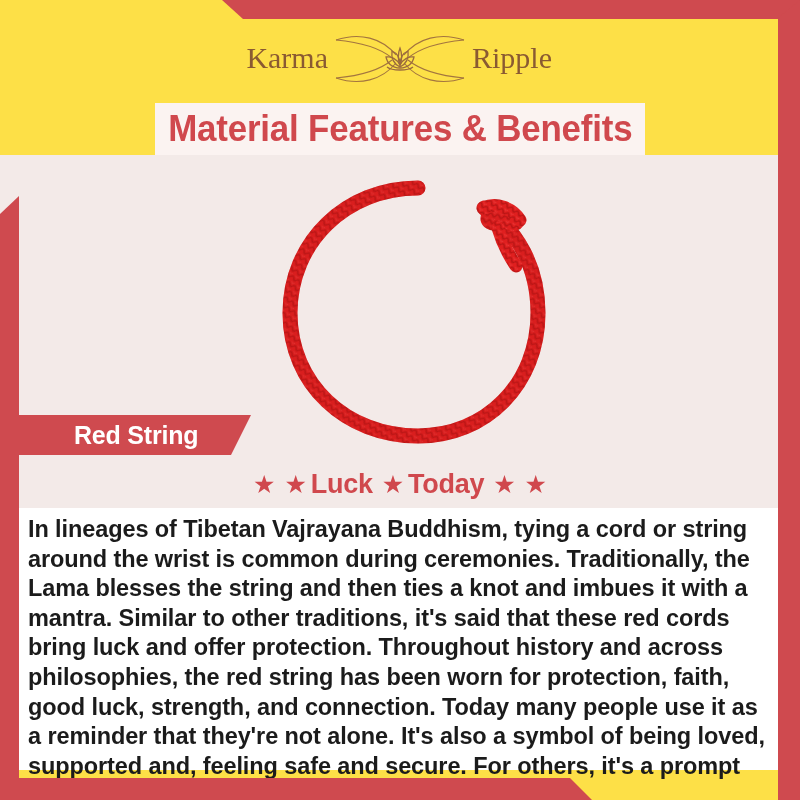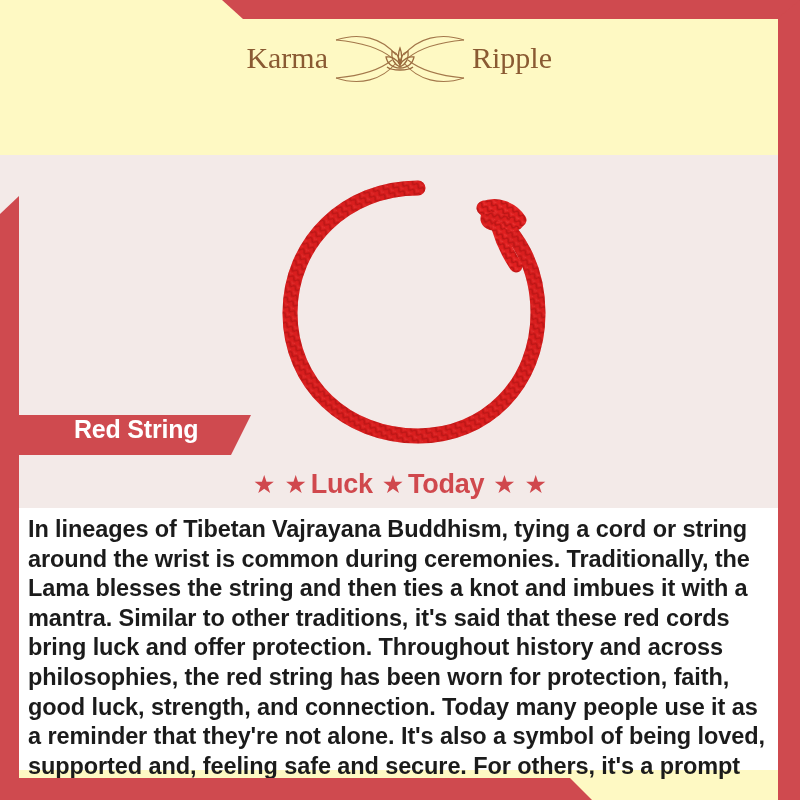--- a/index.html
+++ b/index.html
@@ -10,21 +10,21 @@
     width: 800px;
     height: 800px;
     overflow: hidden;
     font-family: "Liberation Sans", sans-serif;
     background: #faeeec;
   }
   #infographic {
     position: relative;
     width: 800px;
     height: 800px;
-    background: #fef9c3;
+    background: #fde047;
     overflow: hidden;
   }
 
   
   .frame-top {
     position: absolute;
     top: 0; left: 0;
     width: 800px; height: 19px;
     background: #cf4a4f;
     clip-path: polygon(222px 0, 800px 0, 800px 19px, 243px 19px);
@@ -98,20 +98,21 @@
   }
 
   
   .ribbon {
     position: absolute;
     left: 19px; top: 415px;
     width: 232px; height: 40px;
     background: #cf4a4f;
     clip-path: polygon(0 0, 232px 0, 212px 40px, 0 40px);
     display: flex;
+    align-items: center;
   }
   .ribbon-text {
     font-family: "Liberation Sans Narrow", "Liberation Sans", sans-serif;
     font-weight: bold;
     font-size: 25px;
     color: #ffffff;
     margin-left: 55px;
     letter-spacing: -0.2px;
     white-space: nowrap;
   }
@@ -191,20 +192,23 @@
         <path d="M160 39 C154 36, 151 30, 152 23 C157 25, 160 30, 160 37"></path>
         <path d="M160 39 C166 36, 169 30, 168 23 C163 25, 160 30, 160 37"></path>
         <path d="M160 38 C158 32, 158 25, 160 20 C162 25, 162 32, 160 38"></path>
         <path d="M147 39 C152 43, 168 43, 173 39"></path>
       </g>
       <text x="88" y="40" text-anchor="end" font-family="'Liberation Serif', serif" font-size="30" fill="#8a5a32">Karma</text>
       <text x="232" y="40" text-anchor="start" font-family="'Liberation Serif', serif" font-size="30" fill="#8a5a32">Ripple</text>
     </svg>
   </div>
 
+  <div class="title-band">
+    <div class="title-text">Material Features &amp; Benefits</div>
+  </div>
 
   <div class="bracelet-wrap">
     <svg width="300" height="280" viewBox="0 0 300 280">
       <defs>
         <pattern id="braid" width="7" height="7" patternUnits="userSpaceOnUse" patternTransform="rotate(35)">
           <rect width="7" height="7" fill="#e01f1f"></rect>
           <path d="M0 3.5 q1.75 -3 3.5 0 q1.75 3 3.5 0" stroke="#b81414" stroke-width="1.5" fill="none"></path>
           <path d="M0 0 q1.75 -3 3.5 0 q1.75 3 3.5 0" stroke="#f25454" stroke-width="0.9" fill="none" opacity="0.55"></path>
         </pattern>
       </defs>

